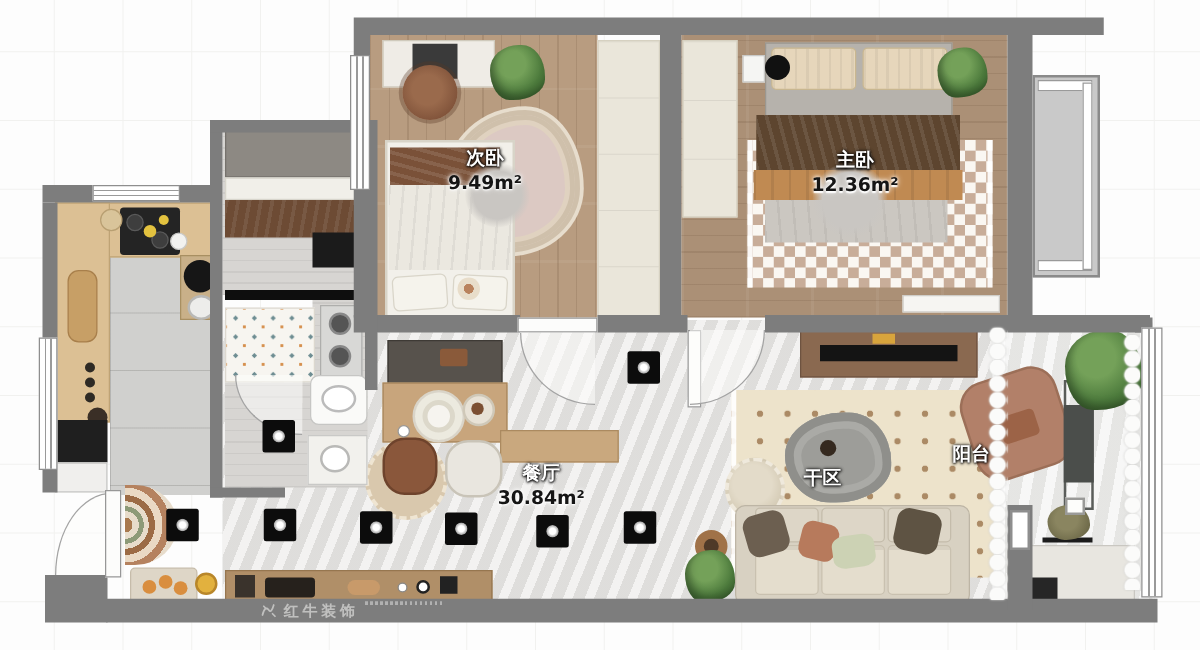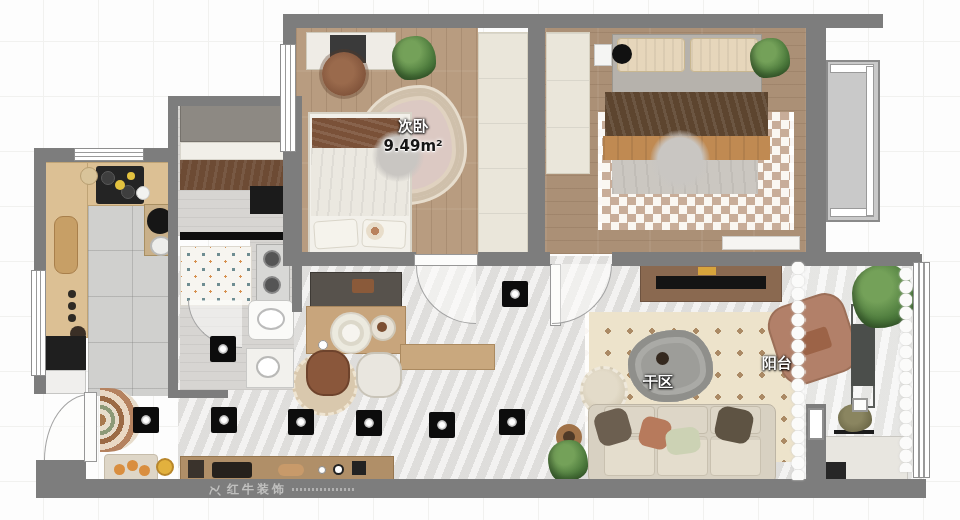--- a/index.html
+++ b/index.html
@@ -33,21 +33,21 @@
   .cl::after{content:"";position:absolute;left:50%;top:50%;width:10px;height:10px;margin:-5px 0 0 -5px;border-radius:50%;background:radial-gradient(#fff 35%,#a9a9a9 65%,#0c0c0c 78%);}
   .plant{position:absolute;background:radial-gradient(circle at 40% 35%,#74a159 0 28%,var(--plant,#4c7a3c) 62%,#375f2b 100%);border-radius:55% 45% 62% 38%/48% 60% 40% 58%;box-shadow:inset 3px -4px 7px rgba(0,0,0,.3);}
   .lampc{position:absolute;border-radius:50%;background:radial-gradient(circle,#c9c6c2 52%,rgba(201,198,194,0) 72%);z-index:24;}
   .lbl{position:absolute;transform:translateX(-50%);text-align:center;font-weight:bold;font-size:15px;line-height:1.15;white-space:nowrap;z-index:40;cursor:default;}
   .lbl .nm{display:block;color:#fff;text-shadow:0 1px 2px rgba(0,0,0,.95),0 0 3px rgba(0,0,0,.85),1px 0 2px rgba(0,0,0,.7);}
   .lbl .ar{display:block;margin-top:3px;color:#151515;text-shadow:0 0 3px #fff,0 0 5px #fff,0 1px 1px #fff;}
   .cream{background:var(--cream,#eae6da);border:1px solid #d6d1c1;}
   .rug-check{background:conic-gradient(var(--rug-check,#c8ad99) 25%,#faf7f2 0 50%,var(--rug-check,#c8ad99) 0 75%,#faf7f2 0);background-size:17px 17px;border-left:4px solid rgba(255,255,255,.9);border-right:4px solid rgba(255,255,255,.9);}
   .rug-dots{background-color:#ede3cb;background-image:radial-gradient(var(--rug-dot,#ab8a65) 2.6px,transparent 2.8px);background-size:22px 22px;background-position:8px 8px;border-left:4px solid rgba(255,255,255,.92);border-right:4px solid rgba(255,255,255,.92);}
   .curtain{position:absolute;background-image:radial-gradient(circle 7px at 7px 6px,#fbfbfa 6px,rgba(255,255,255,0) 7px);background-size:14px 13px;filter:drop-shadow(0 0 1px #cfcfcd);}
-  .wm{position:absolute;display:flex;align-items:center;gap:5px;z-index:50;}
+  .wm{position:absolute;display:flex;align-items:flex-start;gap:5px;z-index:50;}
   .wm .brand{font-size:12px;font-weight:bold;letter-spacing:3px;color:rgba(248,248,246,.55);}
   .wm .tagline{width:64px;height:3px;background:repeating-linear-gradient(90deg,rgba(255,255,255,.4) 0 2px,transparent 2px 4px);}
 </style>
 </head>
 <body>
 
 <div class="canvas">
 
   <div class="abs floor-marble" style="left:178px;top:256px;width:616px;height:226px"></div>
   <div class="abs floor-wood" style="left:296px;top:28px;width:182px;height:228px"></div>
@@ -221,23 +221,31 @@
   <div class="cl" style="left:288px;top:409px"></div>
   <div class="cl" style="left:356px;top:410px"></div>
   <div class="cl" style="left:429px;top:412px"></div>
   <div class="cl" style="left:499px;top:409px"></div>
   <div class="cl" style="left:502px;top:281px"></div>
   <div class="cl" style="left:210px;top:336px"></div>
 
   <div class="lampc" style="left:372px;top:130px;width:52px;height:52px"></div>
   <div class="lampc" style="left:650px;top:130px;width:60px;height:60px"></div>
 
-  <div class="lbl" style="left:413px;top:118px">
+  <div class="lbl" style="left:388px;top:118px">
     <span class="nm">次卧</span>
     <span class="ar">9.49m²</span>
+  </div>
+  <div class="lbl" style="left:684px;top:120px">
+    <span class="nm">主卧</span>
+    <span class="ar">12.36m²</span>
+  </div>
+  <div class="lbl" style="left:433px;top:370px">
+    <span class="nm">餐厅</span>
+    <span class="ar">30.84m²</span>
   </div>
   <div class="lbl" style="left:658px;top:374px">
     <span class="nm">干区</span>
   </div>
   <div class="lbl" style="left:777px;top:355px">
     <span class="nm">阳台</span>
   </div>
 
   <div class="wm" style="left:208px;top:481px">
     <svg width="14" height="14" viewBox="0 0 14 14">

